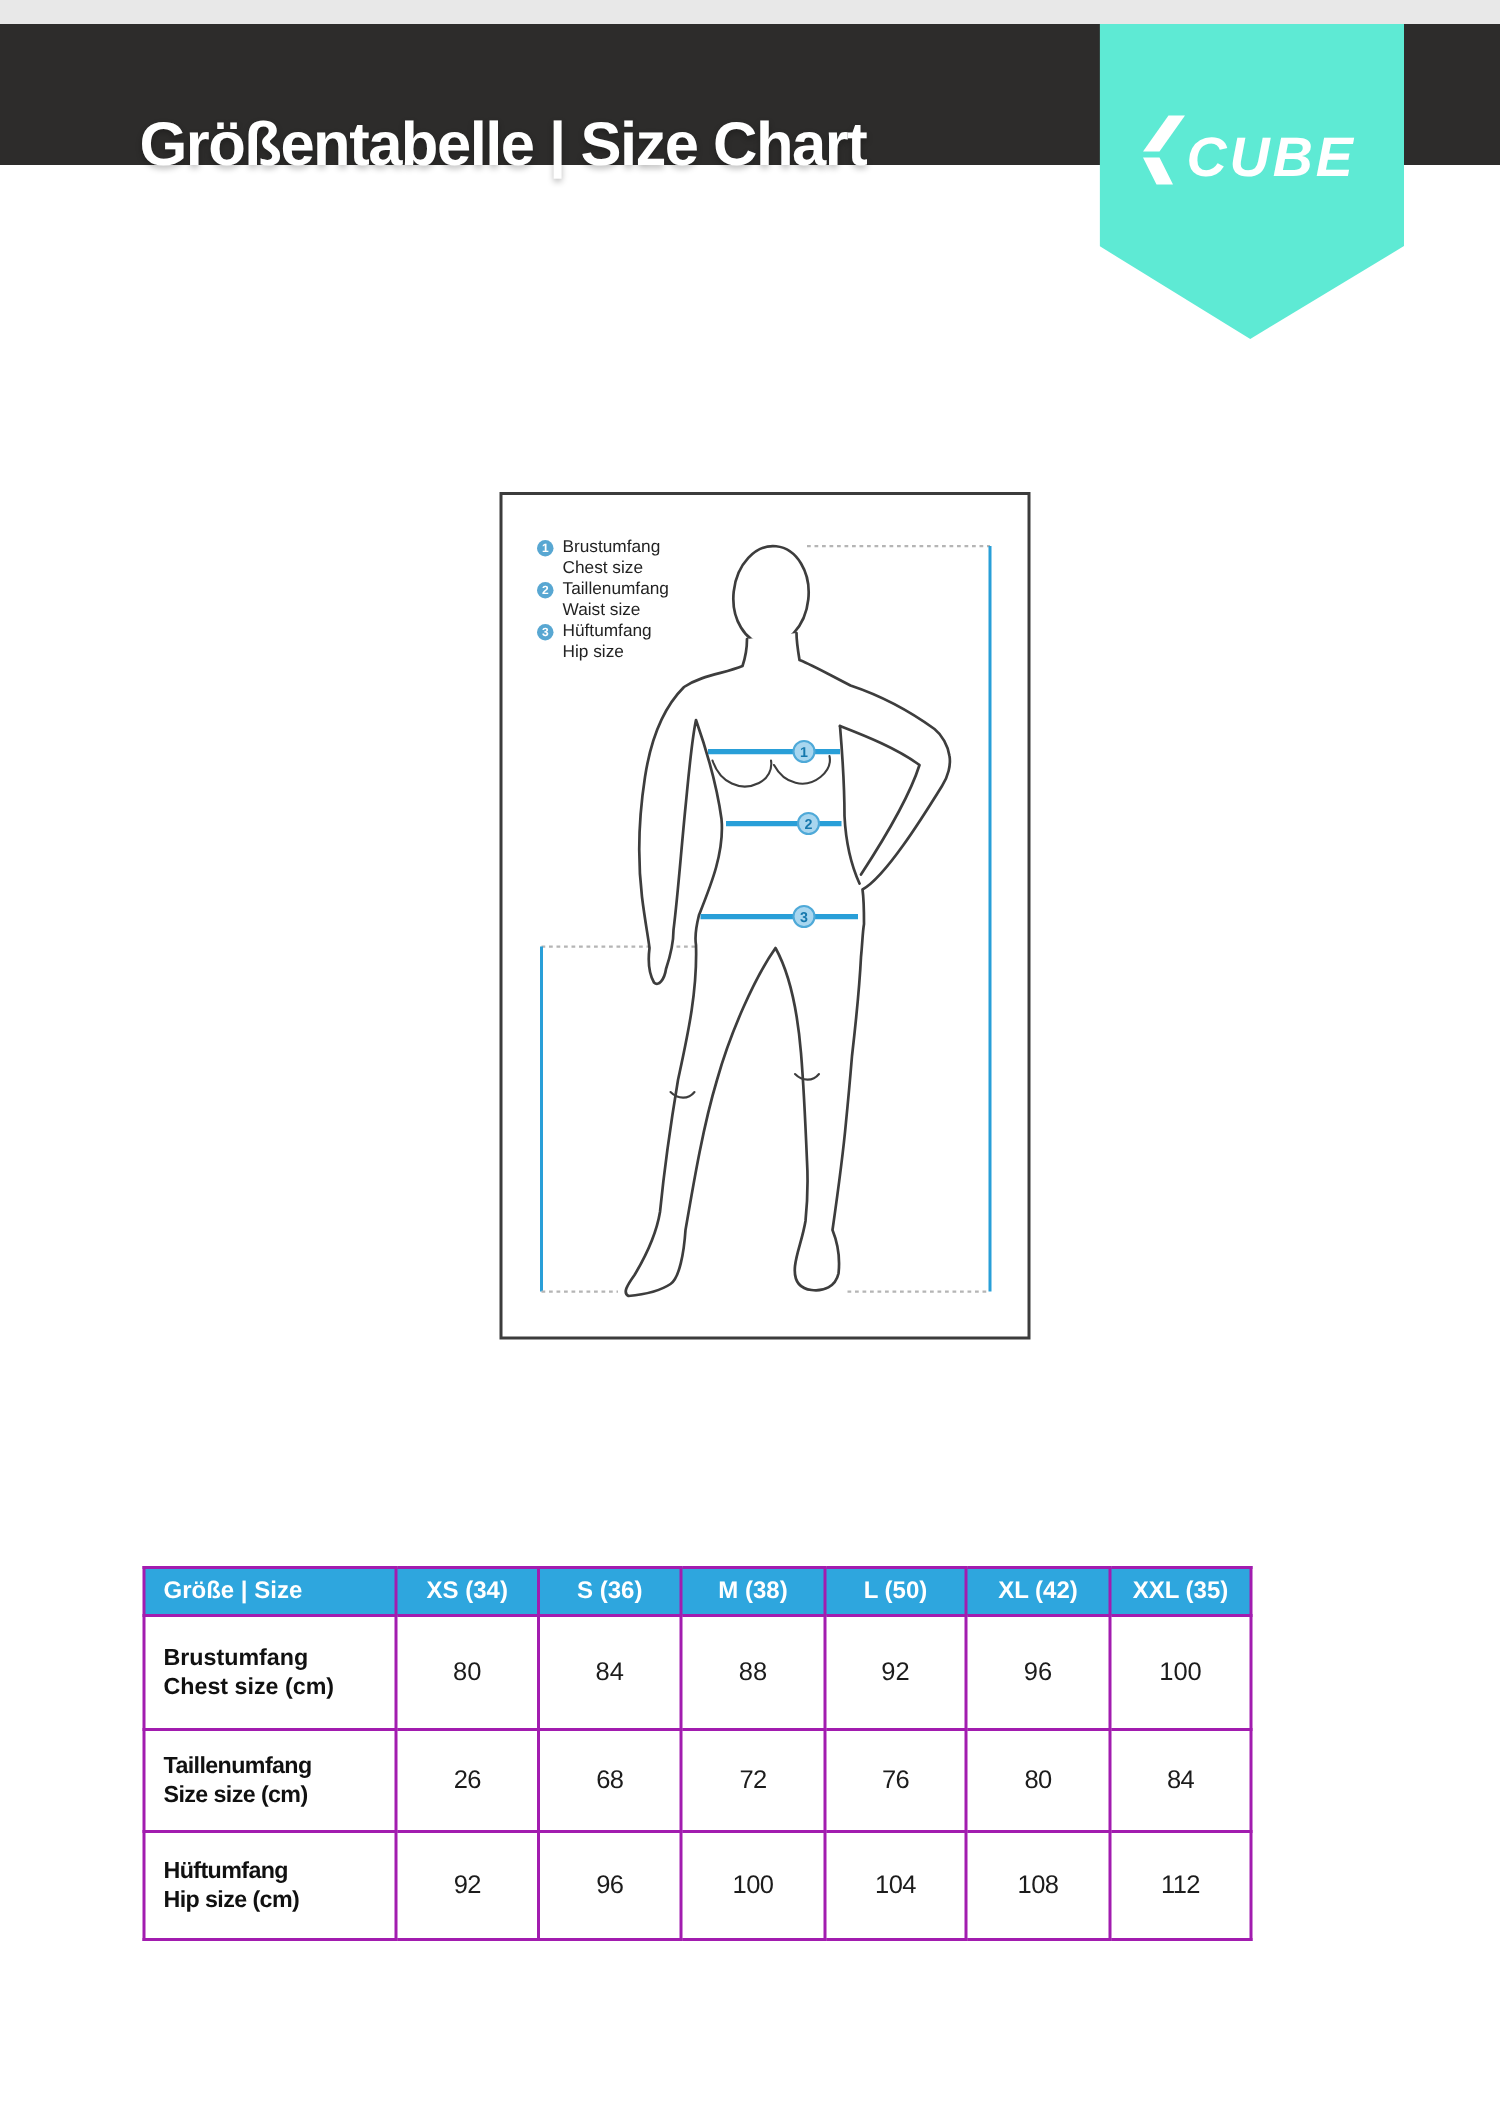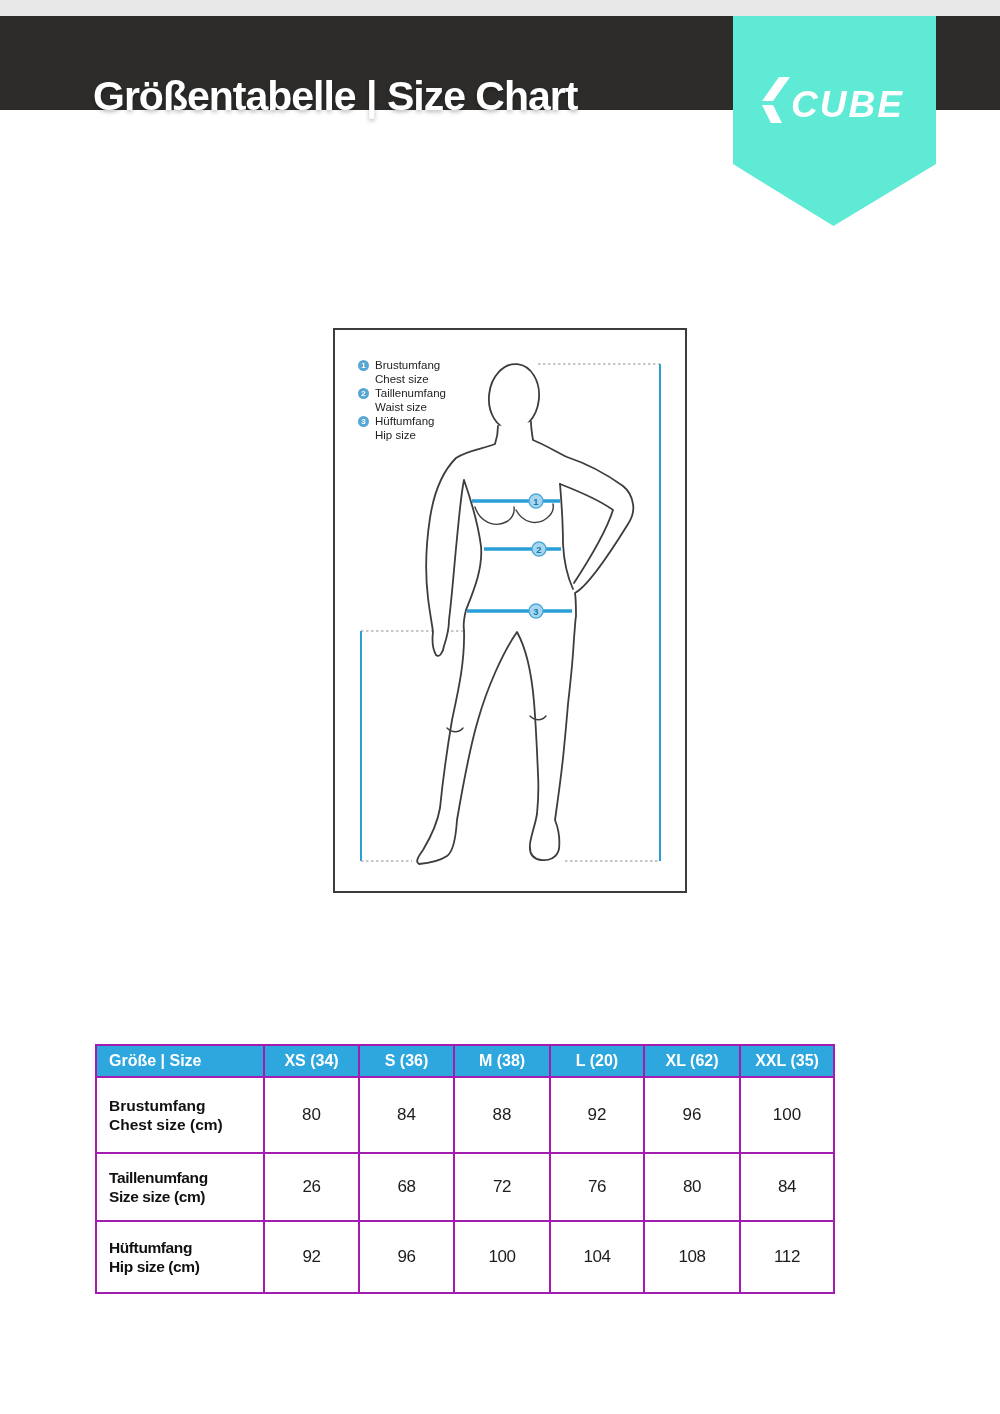--- a/index.html
+++ b/index.html
@@ -206,22 +206,22 @@
         <col style="width:94px">
         <col style="width:96px">
         <col style="width:94px">
     </colgroup>
     <thead>
       <tr>
         <th class="corner">Größe | Size</th>
         <th>XS (34)</th>
         <th>S (36)</th>
         <th>M (38)</th>
-        <th>L (20)</th>
-        <th>XL (62)</th>
+        <th>L (50)</th>
+        <th>XL (42)</th>
         <th>XXL (35)</th>
       </tr>
     </thead>
     <tbody>
       <tr class="r1">
         <th>
           <span>Brustumfang</span><br>
           <span>Chest size (cm)</span>
         </th>
         <td>80</td>

